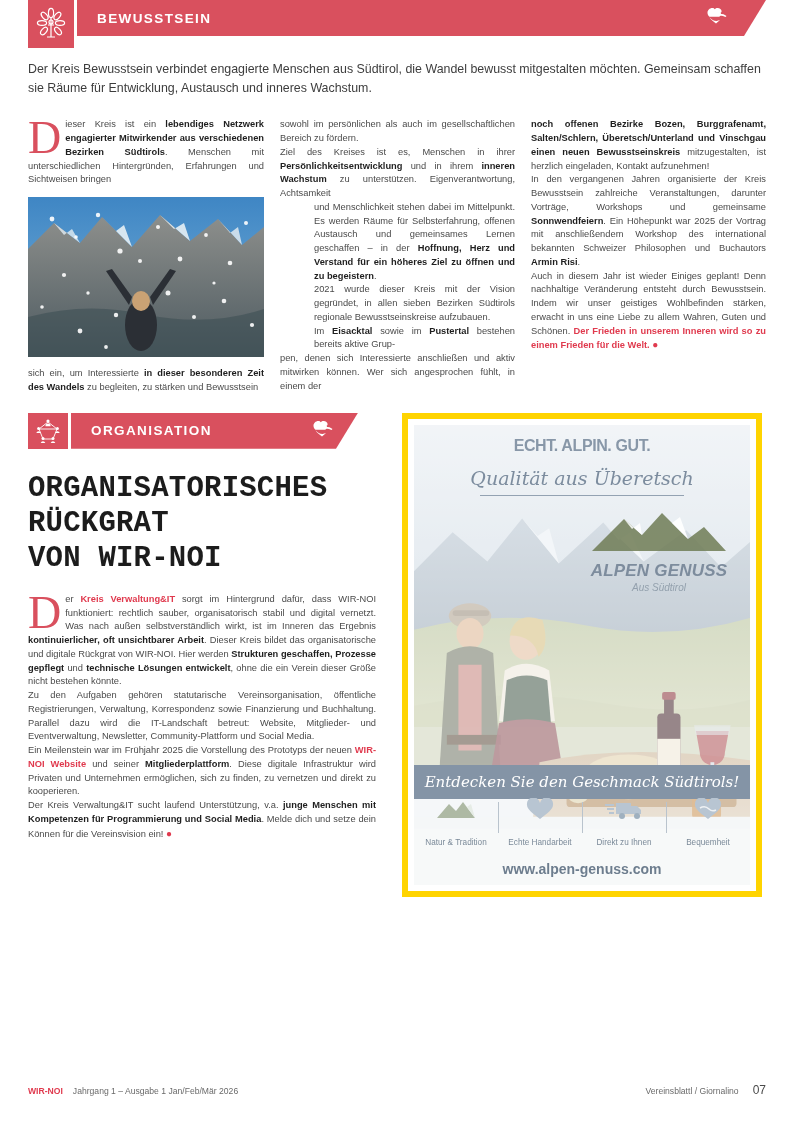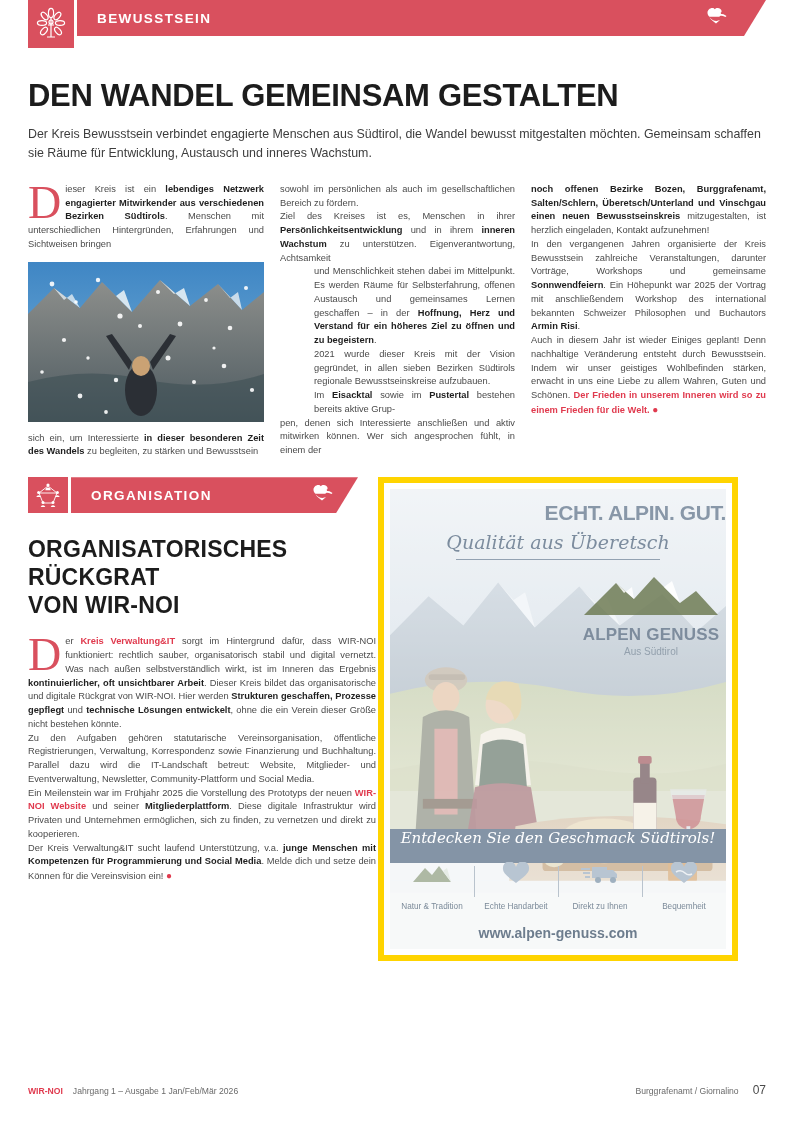--- a/index.html
+++ b/index.html
@@ -38,22 +38,22 @@
   
   h1.article-title {
     font-size: 31px; font-weight: bold; color: #1c1c1c;
     letter-spacing: -0.3px; margin-top: 32px; line-height: 1.05;
   }
   .lead {
     margin-top: 12px; font-size: 12.4px; line-height: 1.55; color: #3d3d3d;
     max-width: 740px;
   }
   h2.section-title {
-    font-size: 23px; font-weight: bold; color: #1c1c1c; line-height: 1.22;
-    letter-spacing: 0.2px; margin-top: 22px;
+    font-size: 29px; font-weight: bold; color: #1c1c1c; line-height: 1.22;
+    letter-spacing: 0.2px; margin-top: 22px; font-family: Liberation Mono, monospace;
   }
 
   
   .cols3 { display: flex; gap: 16px; margin-top: 20px; }
   .col { width: 236px; }
   .body-text {
     font-size: 9.3px; line-height: 1.48; text-align: justify;
     hyphens: auto; color: #4a4a4a;
   }
   .body-text b, .body-text strong { color: #1f1f1f; font-weight: bold; }
@@ -69,53 +69,53 @@
   
   .col1-photo {
     width: 236px; height: 160px; margin: 10px 0 10px 0; position: relative;
     overflow: hidden; background: #4d7fa3;
   }
   .col1-photo svg { position: absolute; inset: 0; width: 100%; height: 100%; }
 
   .col2-indent { padding-left: 34px; }
 
   
-  .lower { display: flex; gap: 2px; margin-top: 18px; }
+  .lower { display: flex; gap: 26px; margin-top: 18px; }
   .lower-left { width: 348px; }
   .lower-right { width: 360px; }
 
   
   .advert {
     border: 6px solid #ffd400; background: #fff; padding: 6px;
     width: 360px; height: 484px; position: relative;
   }
   .advert-inner { position: relative; width: 100%; height: 100%; overflow: hidden; }
   .advert-inner svg.bg { position: absolute; inset: 0; width: 100%; height: 100%; }
   .ad-slogan {
-    position: absolute; top: 12px; left: 0; right: 0; text-align: right;
-    font-size: 21px; font-weight: bold; color: #8897a8; letter-spacing: -0.4px;
+    position: absolute; top: 12px; left: 0; right: 0; text-align: center;
+    font-size: 16px; font-weight: bold; color: #8897a8; letter-spacing: -0.4px;
   }
   .ad-sub {
     position: absolute; top: 42px; left: 0; right: 0; text-align: center;
     font-size: 19px; color: #7c8c9e; font-style: italic;
     font-family: "DejaVu Serif", serif;
   }
   .ad-sub-rule { position: absolute; top: 70px; left: 66px; right: 66px; height: 1px; background: #93a2b2; }
   .ad-brand {
-    position: absolute; top: 80px; right: 0; width: 150px; text-align: center;
+    position: absolute; top: 80px; right: 16px; width: 150px; text-align: center; font-style: italic;
   }
   .ad-brand-name { font-size: 17px; font-weight: bold; color: #7d8c9d; letter-spacing: 0.2px; }
   .ad-brand-sub { font-size: 10px; color: #93a0ad; margin-top: 1px; }
   .ad-headline {
     position: absolute; top: 188px; left: 0; right: 0; text-align: center;
     font-size: 25px; font-weight: bold; color: #e03a4e; line-height: 1.22;
   }
   .ad-ribbon {
     position: absolute; left: 0; right: 0; bottom: 86px; height: 34px;
-    background: #8494a6; display: flex; justify-content: center;
+    background: #8494a6; display: flex; align-items: center; justify-content: center;
   }
   .ad-ribbon span {
     color: #fff; font-size: 15px; font-style: italic; font-family: "DejaVu Serif", serif;
   }
   .ad-features {
     position: absolute; left: 0; right: 0; bottom: 34px; height: 52px;
     display: flex; align-items: flex-end; justify-content: space-around;
     padding-bottom: 4px;
   }
   .ad-feature { text-align: center; position: relative; flex: 1; }
@@ -164,21 +164,20 @@
       <span class="banner-logo">
         <svg width="24" height="20" viewBox="0 0 24 20">
           <path d="M6.5 2C3.5 2 1.5 4.2 1.5 6.8c0 1.6.8 2.9 2 4H12c1.8 0 3-1.2 3-2.6 0-.5-.1-1-.4-1.4.6-.3 1-.9 1-1.6C15.6 3.4 13.8 2 11.6 2c-1.2 0-2.2.5-2.8 1.3C8.2 2.5 7.4 2 6.5 2z" fill="#ffffff"></path>
           <path d="M3.5 11.2c1.2 2.3 4 4.4 6.5 6.3 1.3-1 2.8-2.2 4-3.4-1 .5-2.2.8-3.5.8-2.6 0-5.1-1.3-7-3.7z" fill="#ffffff"></path>
           <path d="M13.5 8.6c2.6 0 5 .6 6.5 1.9" fill="none" stroke="#ffffff" stroke-width="1.6"></path>
         </svg>
       </span>
     </div>
   </div>
 
-  <h1 class="article-title">DEN WANDEL GEMEINSAM GESTALTEN</h1>
   <p class="lead">Der Kreis Bewusstsein verbindet engagierte Menschen aus Südtirol, die Wandel bewusst mitgestalten möchten. Gemeinsam schaffen sie Räume für Entwicklung, Austausch und inneres Wachstum.</p>
 
   <div class="cols3">
     <div class="col">
       <div class="body-text">
         <span class="dropcap">D</span>
         <span>ieser Kreis ist ein <b>lebendiges Netzwerk engagierter Mitwirkender aus verschiedenen Bezirken Südtirols</b>. Menschen mit unterschiedlichen Hintergründen, Erfahrungen und Sichtweisen bringen</span>
       </div>
       <div class="col1-photo">
         <svg viewBox="0 0 236 160" preserveAspectRatio="xMidYMid slice">
@@ -420,17 +419,17 @@
           <div class="ad-url">www.alpen-genuss.com</div>
         </div>
       </div>
     </div>
   </div>
 
   <div class="footer">
     <span class="footer-brand">WIR-NOI</span>
     <span>Jahrgang 1 – Ausgabe 1  Jan/Feb/Mär 2026</span>
     <span class="footer-spacer"></span>
-    <span class="footer-right">Burggrafenamt / Giornalino</span>
+    <span class="footer-right">Vereinsblattl / Giornalino</span>
     <span class="footer-page">07</span>
   </div>
 
 </div>
 
 </body></html>

